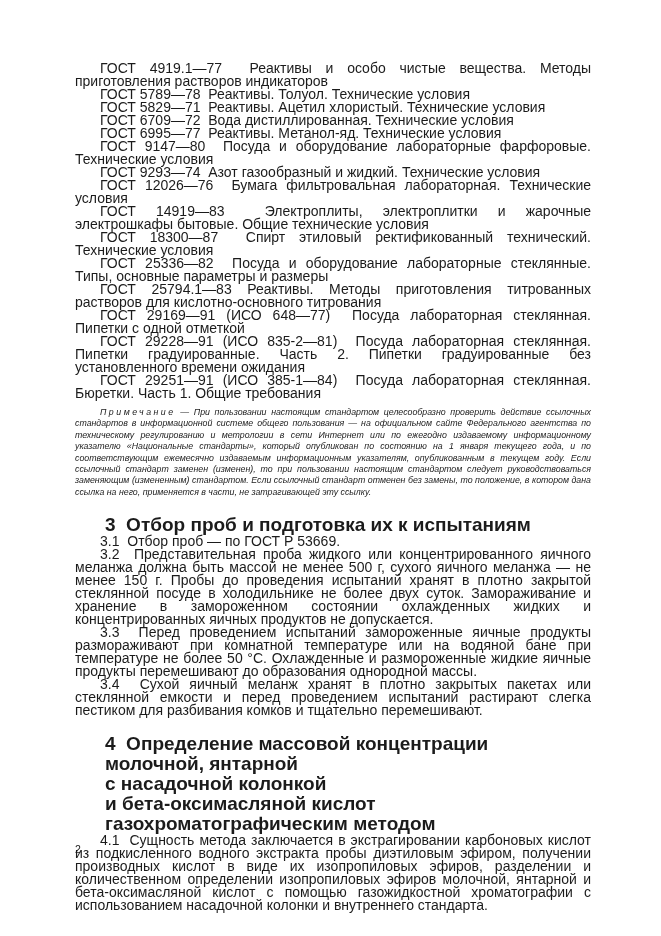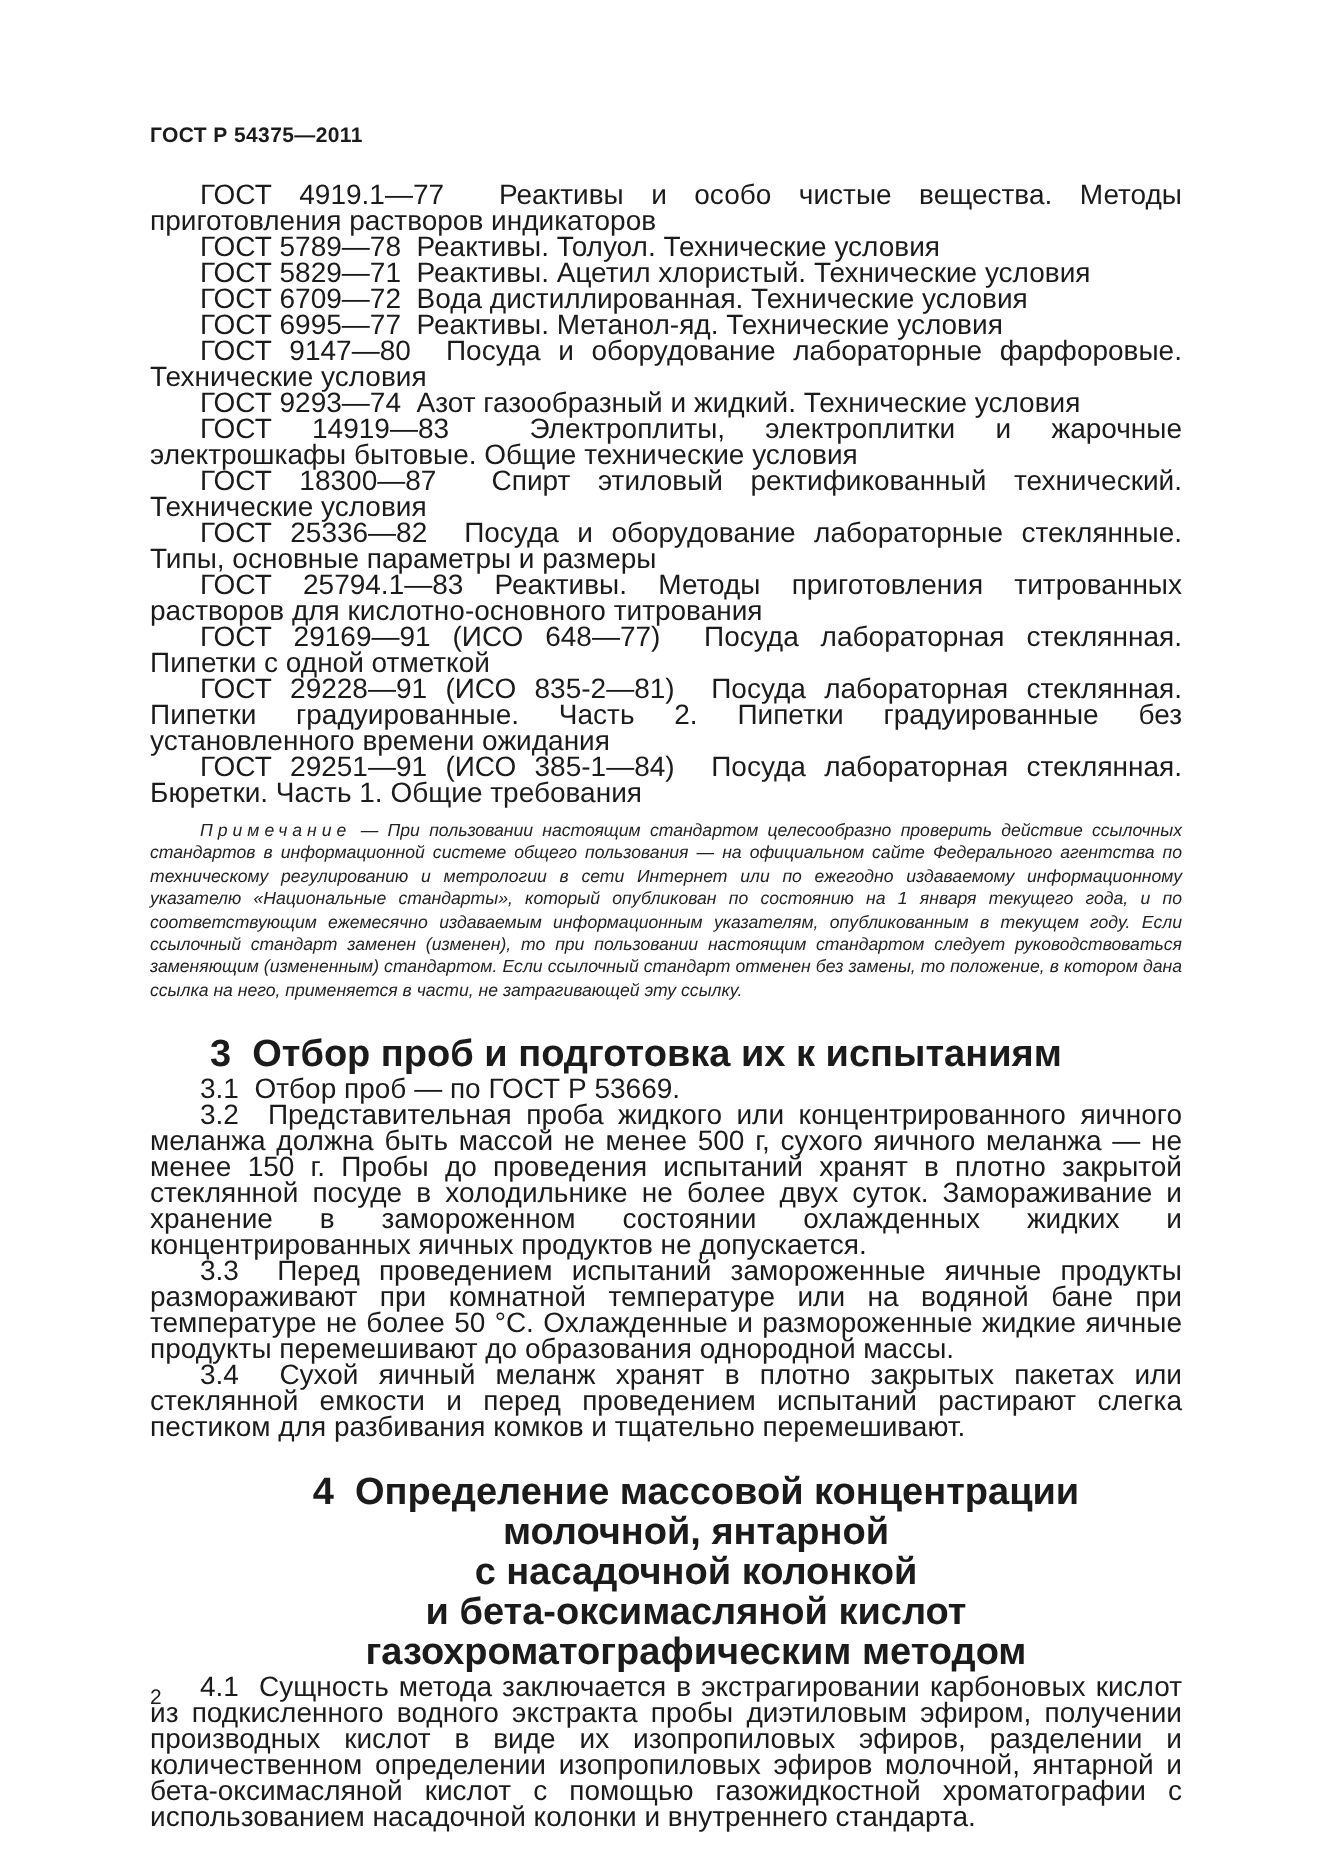--- a/index.html
+++ b/index.html
@@ -40,46 +40,46 @@
     color: #222;
     font-style: italic;
   }
   .note-label { letter-spacing: 2.5px; }
   .sec {
     font-size: 19px;
     font-weight: bold;
     line-height: 20px;
     margin: 17px 0 0 30px;
   }
-  .sec .hline { display: block; text-align: center; }
+  .sec .hline { display: block; }
   .p-after-heading { margin-top: 13px; }
   .p41 { margin-top: 9px; }
   .page-number {
     position: absolute;
     left: 75px;
     top: 843px;
     font-size: 10.5px;
   }
 </style>
 </head>
 <body>
 
 <div class="page">
   <div class="content">
 
-    <div class="doc-header">ГОСТ Р 54375—2011</div>
 
     <div>
       <p class="body">ГОСТ 4919.1—77&nbsp; Реактивы и особо чистые вещества. Методы приготовления растворов индикаторов</p>
       <p class="body">ГОСТ 5789—78&nbsp; Реактивы. Толуол. Технические условия</p>
       <p class="body">ГОСТ 5829—71&nbsp; Реактивы. Ацетил хлористый. Технические условия</p>
       <p class="body">ГОСТ 6709—72&nbsp; Вода дистиллированная. Технические условия</p>
       <p class="body">ГОСТ 6995—77&nbsp; Реактивы. Метанол-яд. Технические условия</p>
       <p class="body">ГОСТ 9147—80&nbsp; Посуда и оборудование лабораторные фарфоровые. Технические условия</p>
       <p class="body">ГОСТ 9293—74&nbsp; Азот газообразный и жидкий. Технические условия</p>
+      <p class="body">ГОСТ 12026—76&nbsp; Бумага фильтровальная лабораторная. Технические условия</p>
       <p class="body">ГОСТ 14919—83&nbsp; Электроплиты, электроплитки и жарочные электрошкафы бытовые. Общие технические условия</p>
       <p class="body">ГОСТ 18300—87&nbsp; Спирт этиловый ректификованный технический. Технические условия</p>
       <p class="body">ГОСТ 25336—82&nbsp; Посуда и оборудование лабораторные стеклянные. Типы, основные параметры и размеры</p>
       <p class="body">ГОСТ 25794.1—83 Реактивы. Методы приготовления титрованных растворов для кислотно-основного титрования</p>
       <p class="body">ГОСТ 29169—91 (ИСО 648—77)&nbsp; Посуда лабораторная стеклянная. Пипетки с одной отметкой</p>
       <p class="body">ГОСТ 29228—91 (ИСО 835-2—81)&nbsp; Посуда лабораторная стеклянная. Пипетки градуированные. Часть 2. Пипетки градуированные без установленного времени ожидания</p>
       <p class="body">ГОСТ 29251—91 (ИСО 385-1—84)&nbsp; Посуда лабораторная стеклянная. Бюретки. Часть 1. Общие требования</p>
     </div>
 
     <p class="note"><span class="note-label">Примечание</span> <span>— При пользовании настоящим стандартом целесообразно проверить действие ссылочных стандартов в информационной системе общего пользования — на официальном сайте Федерального агентства по техническому регулированию и метрологии в сети Интернет или по ежегодно издаваемому информационному указателю «Национальные стандарты», который опубликован по состоянию на 1 января текущего года, и по соответствующим ежемесячно издаваемым информационным указателям, опубликованным в текущем году. Если ссылочный стандарт заменен (изменен), то при пользовании настоящим стандартом следует руководствоваться заменяющим (измененным) стандартом. Если ссылочный стандарт отменен без замены, то положение, в котором дана ссылка на него, применяется в части, не затрагивающей эту ссылку.</span></p>

